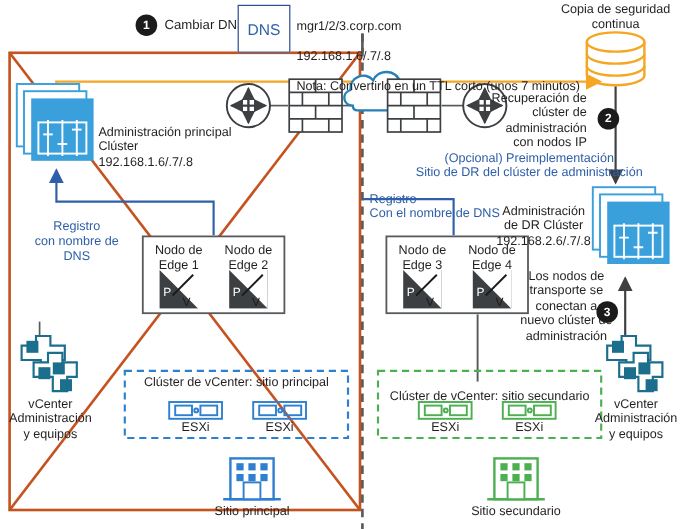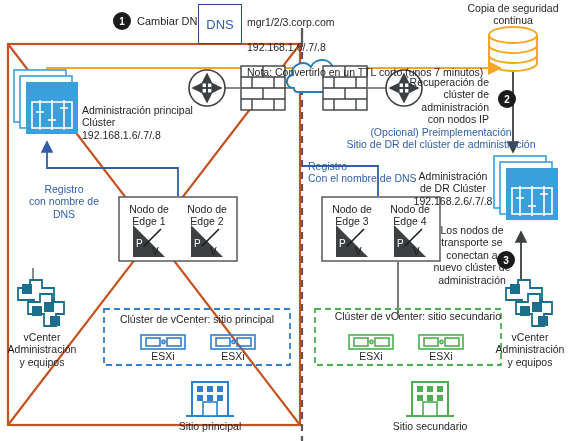--- a/index.html
+++ b/index.html
@@ -319,21 +319,21 @@
 Edge 4</div>
 
 <div class="lbl c" style="left:431px;top:224px;width:82px;font-size:10.5px;">Los nodos de
 transporte se
 conectan a
 nuevo clúster de
 administración</div>
 <div class="badge" style="left:497px;top:251px;">3</div>
 
 <div class="lbl c" style="left:104px;top:313px;width:186px;font-size:10.5px;">Clúster de vCenter: sitio principal</div>
-<div class="lbl c" style="left:315px;top:310px;width:186px;font-size:10.5px;text-align:right;">Clúster de vCenter: sitio secundario</div>
+<div class="lbl c" style="left:315px;top:324px;width:186px;font-size:10.5px;">Clúster de vCenter: sitio secundario</div>
 
 <div class="lbl c" style="left:138px;top:350px;width:50px;font-size:10.5px;">ESXi</div>
 <div class="lbl c" style="left:208px;top:350px;width:50px;font-size:10.5px;">ESXi</div>
 <div class="lbl c" style="left:346px;top:350px;width:50px;font-size:10.5px;">ESXi</div>
 <div class="lbl c" style="left:416px;top:350px;width:50px;font-size:10.5px;">ESXi</div>
 
 <div class="lbl c" style="left:0px;top:331px;width:84px;font-size:10.5px;">vCenter
 Administración
 y equipos</div>
 <div class="lbl c" style="left:488px;top:331px;width:84px;font-size:10.5px;">vCenter

